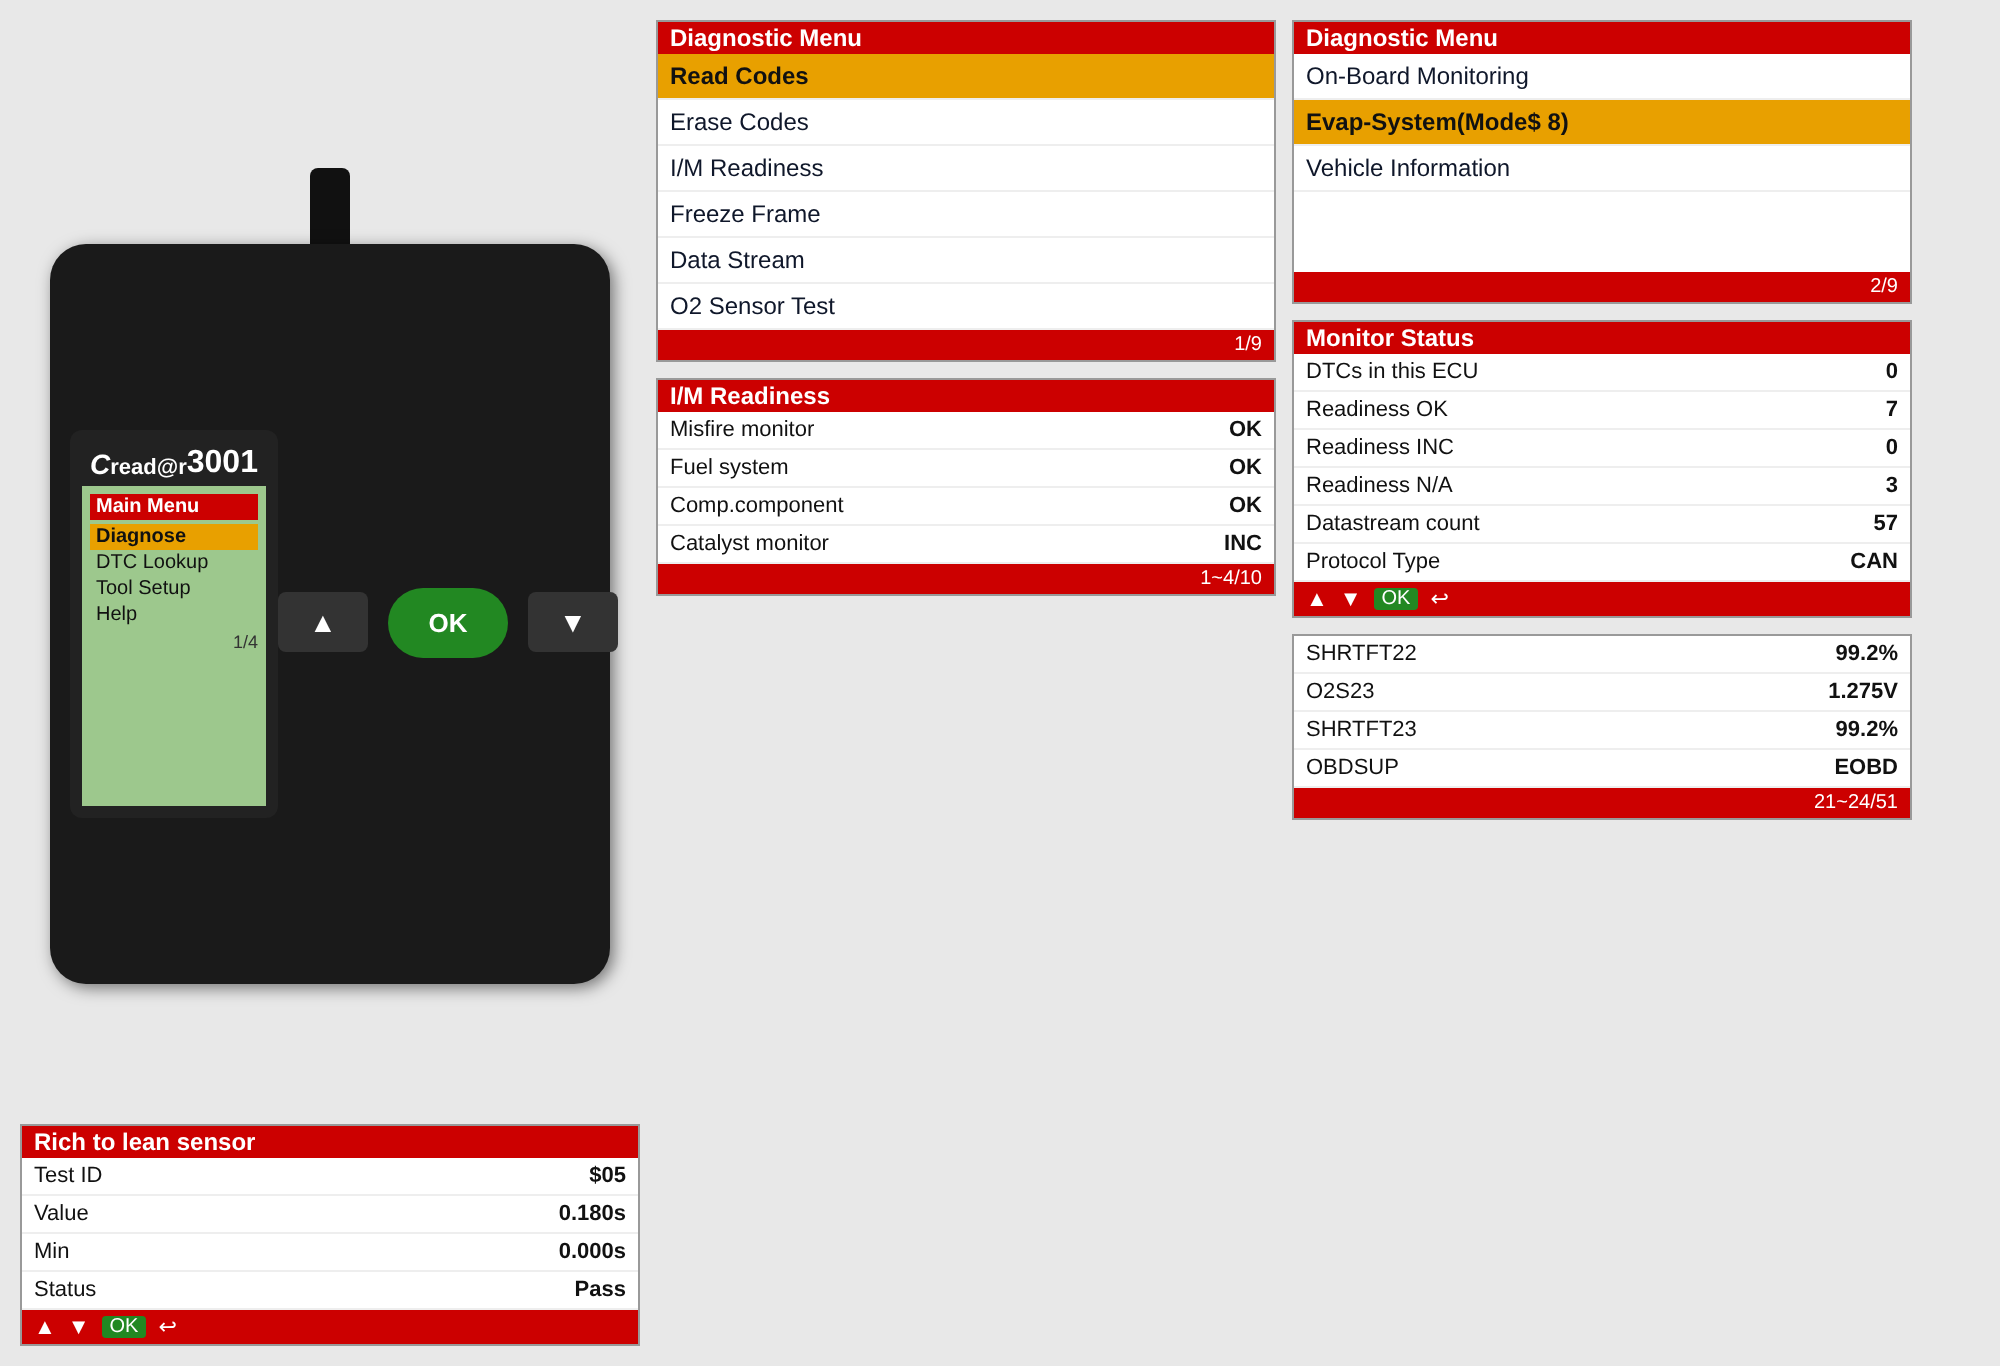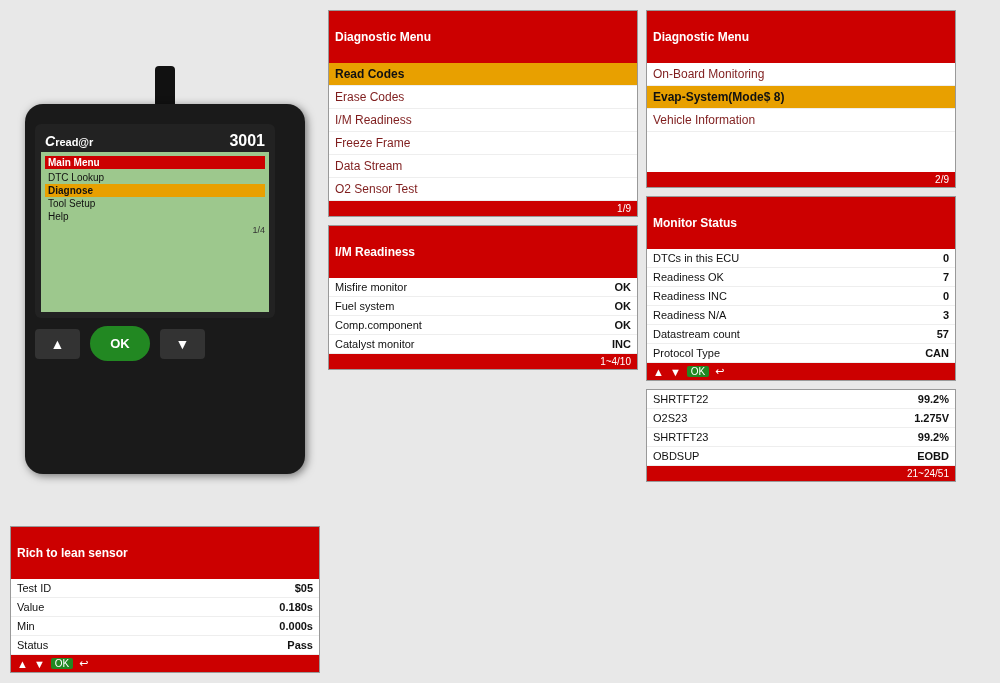--- a/index.html
+++ b/index.html
@@ -35,21 +35,22 @@
       align-items: center;
       justify-content: center;
     }
     .device {
       width: 280px;
       height: 370px;
       background: #1a1a1a;
       border-radius: 18px;
       padding: 10px;
       display: flex;
-      flex-direction: column;
+      flex-direction: row;
+      align-items: center;
       box-shadow: 2px 2px 8px rgba(0,0,0,0.5);
       position: relative;
     }
     .device-cable {
       width: 20px;
       height: 40px;
       background: #111;
       border-radius: 4px 4px 0 0;
       position: absolute;
       top: -38px;
@@ -155,21 +156,21 @@
     }
     
     .panel {
       border: 1px solid #999;
       background: white;
     }
     .panel-header {
       background: #cc0000;
       color: white;
       font-weight: bold;
-      padding: 19px 6px;
+      padding: 1px 6px;
       font-size: 12px;
     }
     .panel-row {
       display: flex;
       justify-content: space-between;
       padding: 3px 6px;
       font-size: 11px;
       border-bottom: 1px solid #eee;
       color: #111;
     }
@@ -181,21 +182,21 @@
       color: white;
       text-align: right;
       padding: 2px 6px;
       font-size: 10px;
     }
     
     .panel-text-item {
       padding: 4px 6px;
       font-size: 12px;
       border-bottom: 1px solid #eee;
-      color: #7f1d1d;
+      color: #0f172a;
     }
     .panel-text-item:last-child { border-bottom: none; }
     .panel-text-item.selected { background: #e8a000; color: #111; font-weight: bold; }
     
     .monitor-footer {
       background: #cc0000;
       color: white;
       display: flex;
       gap: 6px;
       padding: 2px 6px;
@@ -220,22 +221,22 @@
       <div style="position:relative; margin-top:50px;">
         <div class="device-cable"></div>
         <div class="device">
           <div class="device-screen-area">
             <div class="device-brand">
               <span><span class="brand-c">C</span><span class="brand-reader">read@r</span></span>
               <span class="brand-model">3001</span>
             </div>
             <div class="device-screen">
               <div class="screen-menu-title">Main Menu</div>
+              <div class="screen-item selected">Diagnose</div>
               <div class="screen-item">DTC Lookup</div>
-              <div class="screen-item selected">Diagnose</div>
               <div class="screen-item">Tool Setup</div>
               <div class="screen-item">Help</div>
               <div class="screen-page">1/4</div>
             </div>
           </div>
           <div class="device-buttons">
             <div class="btn-triangle">▲</div>
             <div class="btn-ok">OK</div>
             <div class="btn-triangle">▼</div>
           </div>

